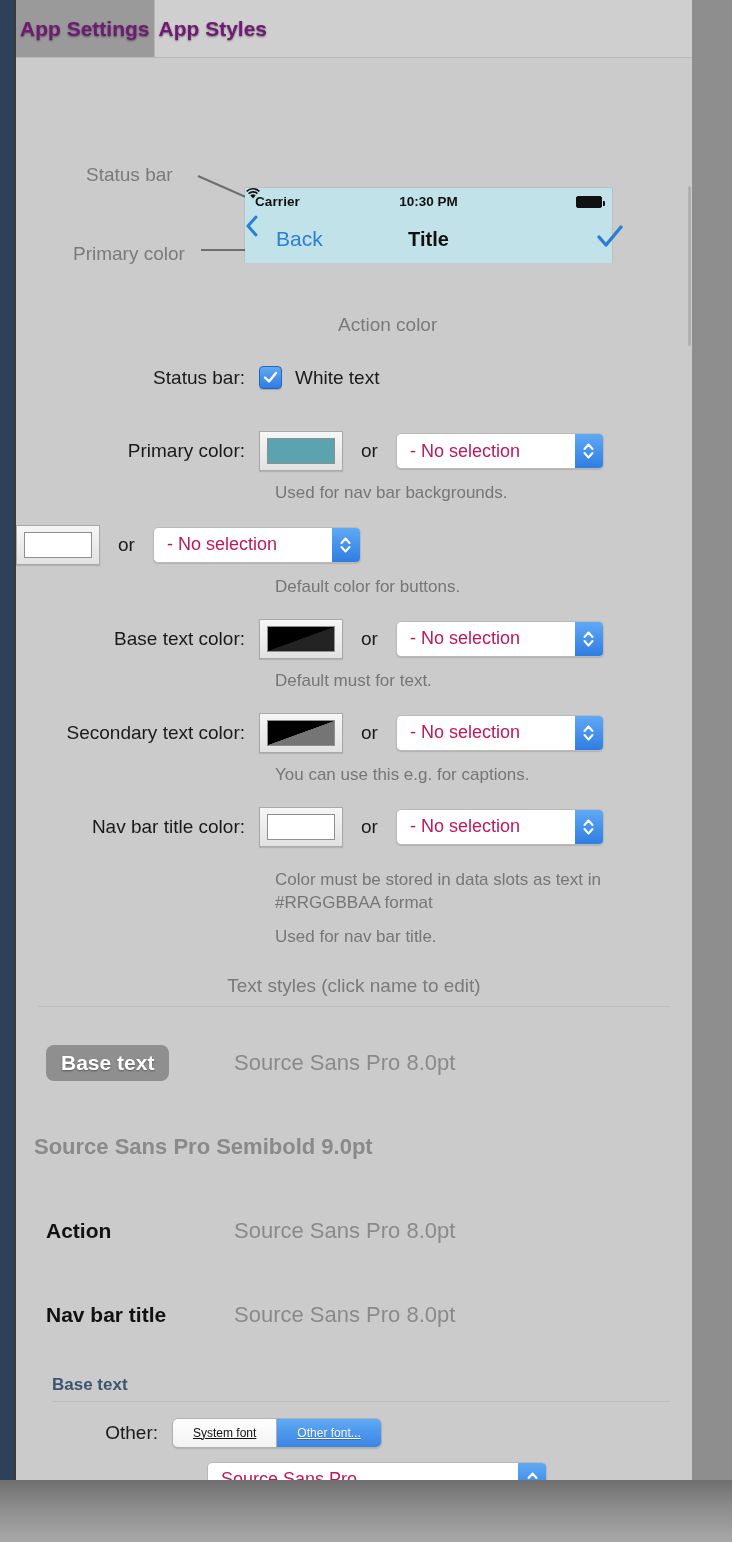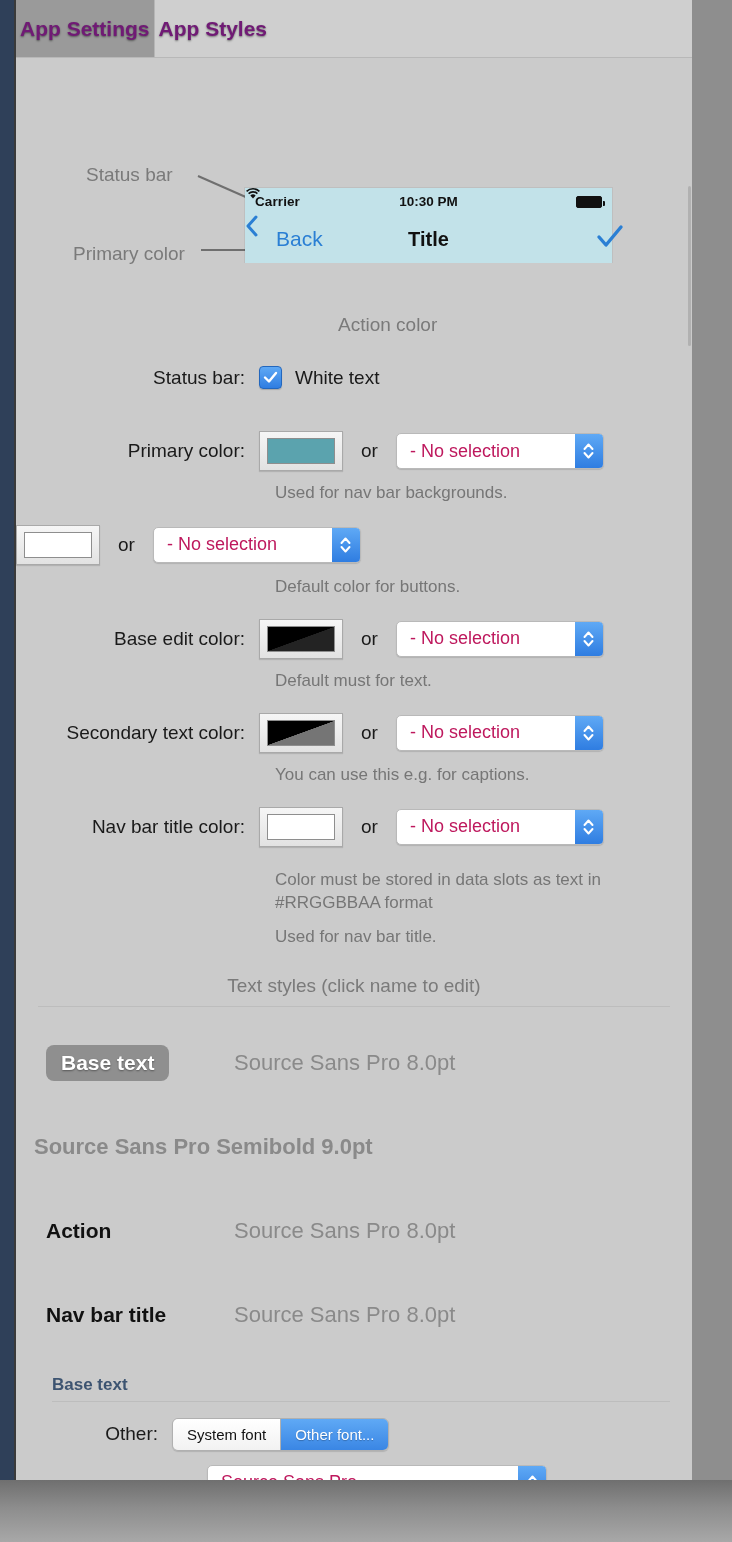--- a/index.html
+++ b/index.html
@@ -223,23 +223,23 @@
     width: 120px; text-align: right; padding-right: 14px;
     font-size: 19px; color: #1a1a1a;
   }
   .segmented {
     display: flex; flex: none;
     border: 1px solid #b0b0b0; border-radius: 6px;
     overflow: hidden;
     box-shadow: 0 1px 1px rgba(0,0,0,0.13);
   }
   .seg {
-    padding: 7px 14px; font-size: 15px;
+    padding: 7px 20px; font-size: 12px;
     background: linear-gradient(#ffffff, #f2f2f2);
-    color: #111; border-right: 1px solid #b0b0b0;
+    color: #111; border-right: 1px solid #b0b0b0; text-decoration: underline;
   }
   .seg:last-child { border-right: none; }
   .seg.selected {
     background: linear-gradient(#5fa9f5, #3a86e4);
     color: #fff; text-shadow: 0 1px 1px rgba(0,0,0,.25);
   }
   .indent-popup { margin-left: 155px; }
 
   
   .scroll-hint {
@@ -375,21 +375,21 @@
               <svg width="13" height="20" viewBox="0 0 13 20">
                 <path d="M2.5 8 L6.5 3.5 L10.5 8" stroke="#fff" stroke-width="2" fill="none" stroke-linecap="round" stroke-linejoin="round"></path>
                 <path d="M2.5 12 L6.5 16.5 L10.5 12" stroke="#fff" stroke-width="2" fill="none" stroke-linecap="round" stroke-linejoin="round"></path>
               </svg>
             </span>
           </div>
         </div>
         <div class="hint" style="margin-top:11px;">Default color for buttons.</div>
 
         <div class="row" style="margin-top:20px;">
-          <div class="row-label">Base edit color:</div>
+          <div class="row-label">Base text color:</div>
           <div class="colorwell">
             <div class="swatch" id="sw2" style="background: linear-gradient(to right bottom, rgb(0, 0, 0) 0%, rgb(0, 0, 0) 49.5%, rgb(35, 35, 35) 50.5%, rgb(35, 35, 35) 100%);"></div>
           </div>
           <div class="or-text">or</div>
           <div class="popup">
             <span class="popup-text">- No selection</span>
             <span class="stepper">
               <svg width="13" height="20" viewBox="0 0 13 20">
                 <path d="M2.5 8 L6.5 3.5 L10.5 8" stroke="#fff" stroke-width="2" fill="none" stroke-linecap="round" stroke-linejoin="round"></path>
                 <path d="M2.5 12 L6.5 16.5 L10.5 12" stroke="#fff" stroke-width="2" fill="none" stroke-linecap="round" stroke-linejoin="round"></path>

